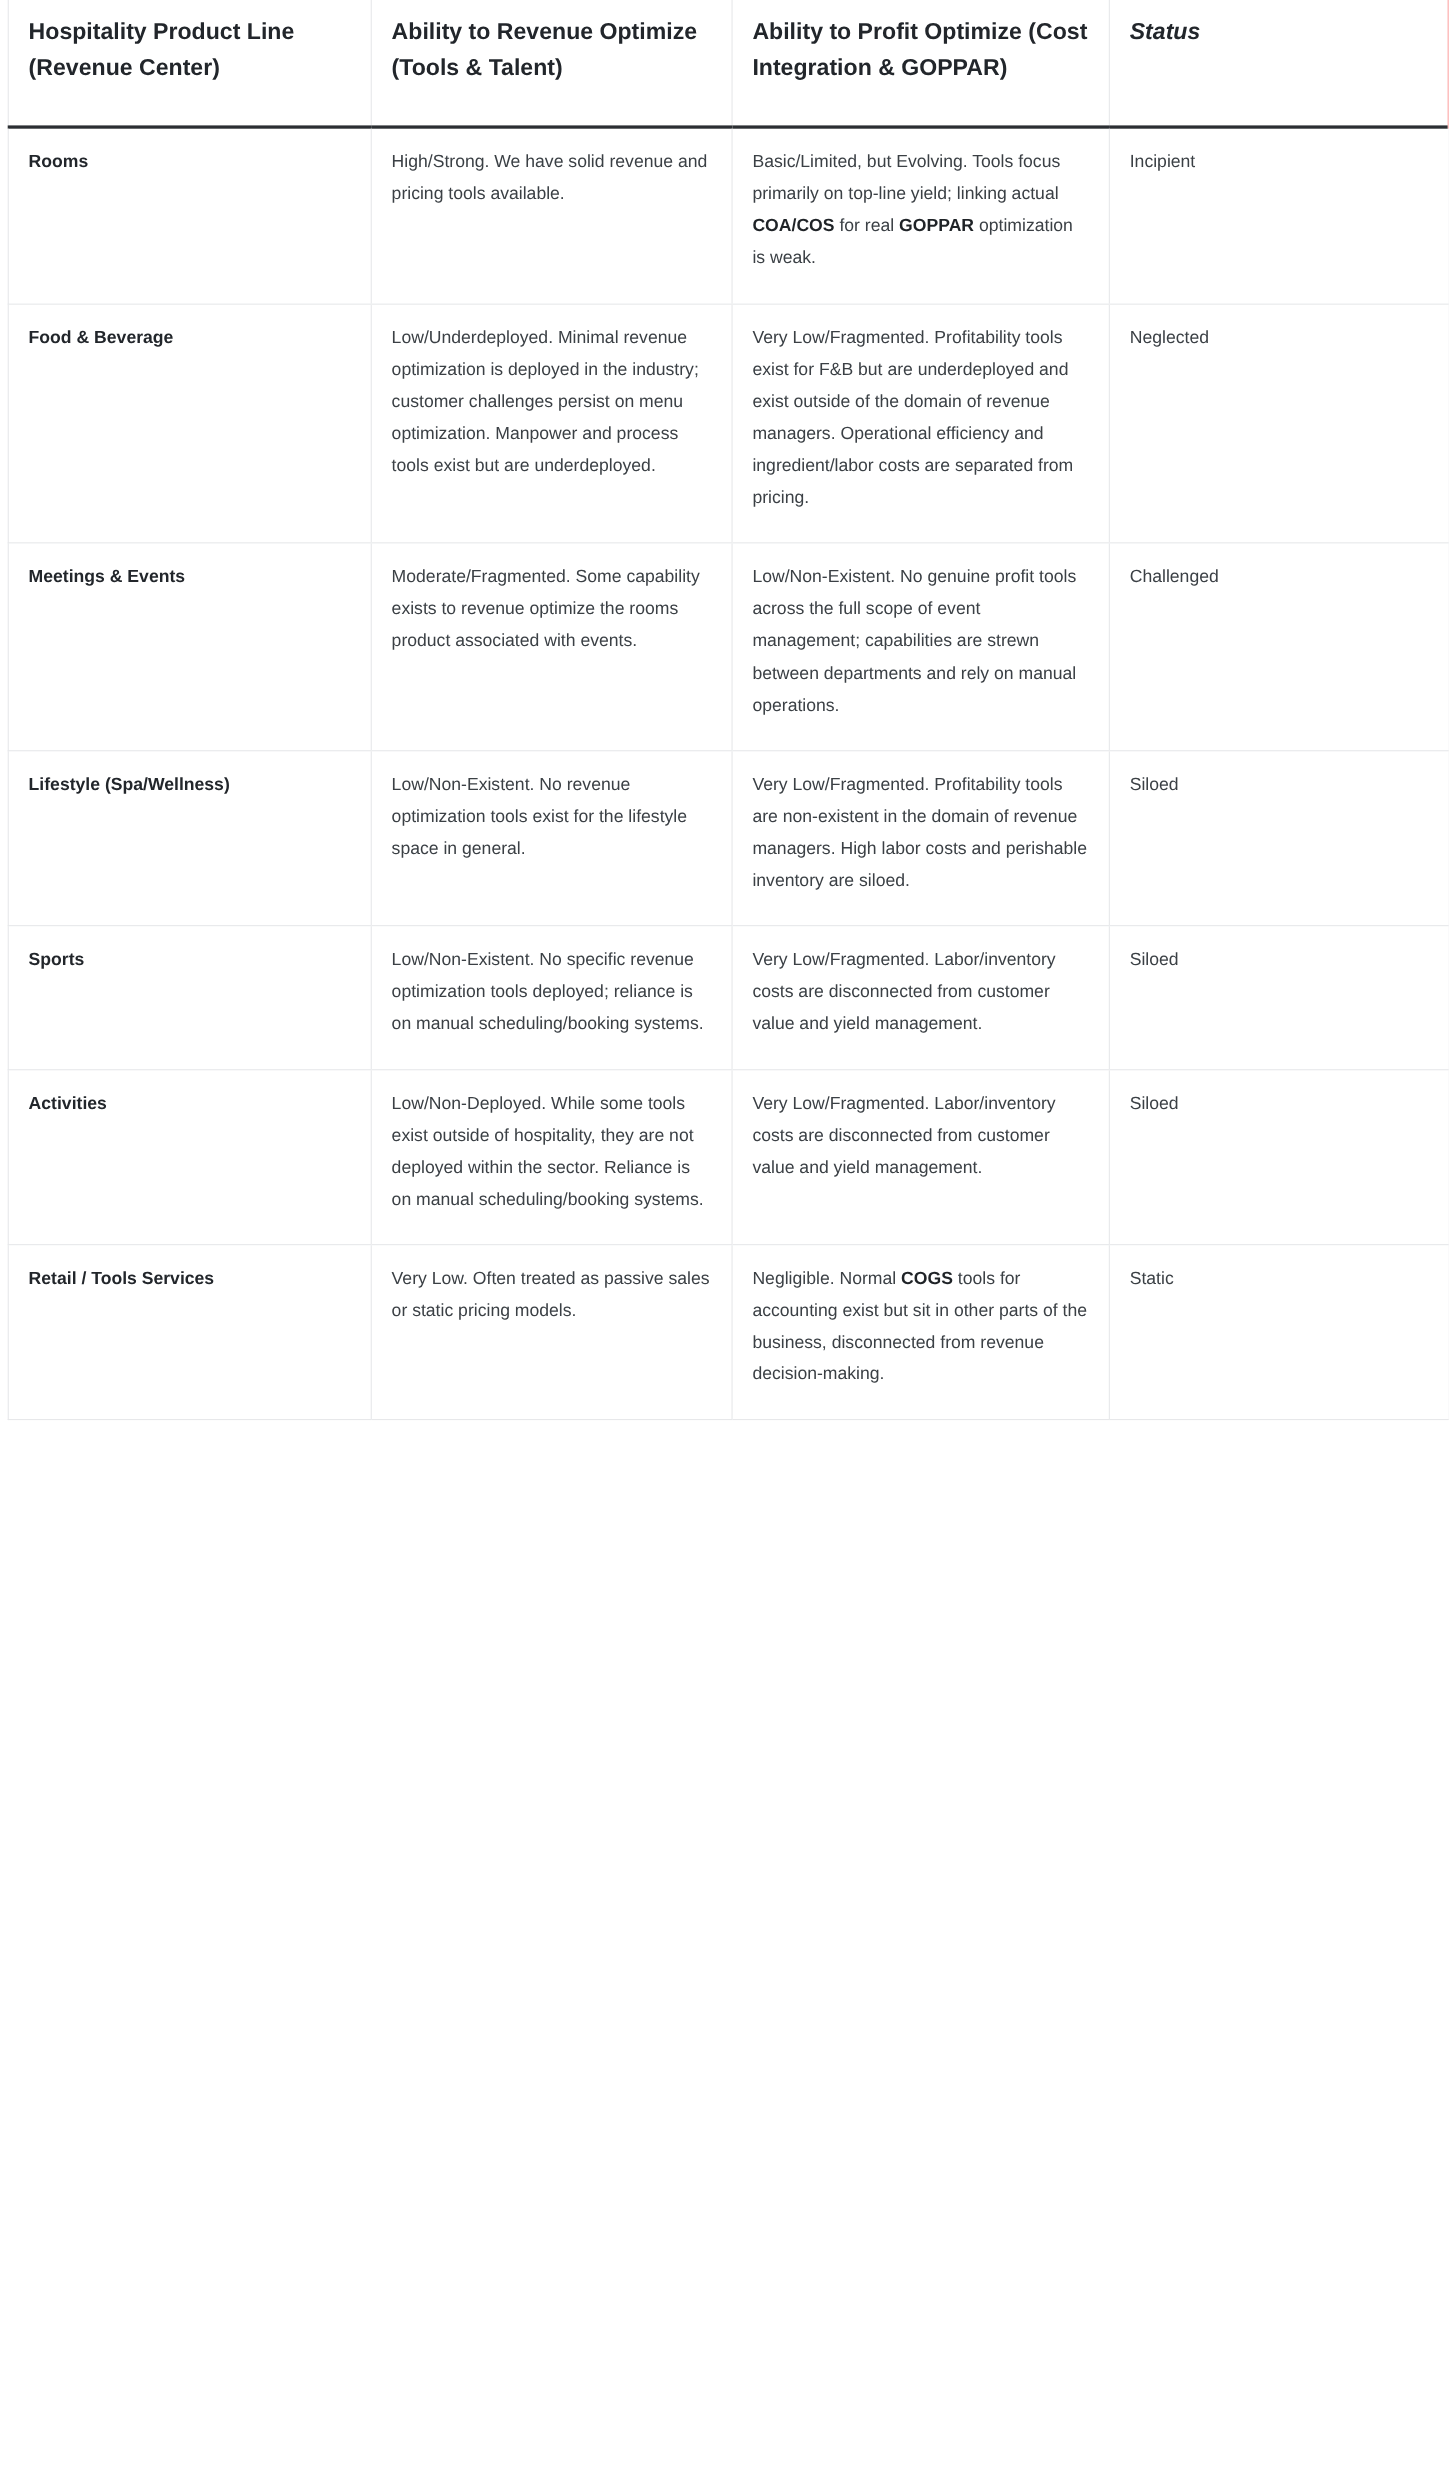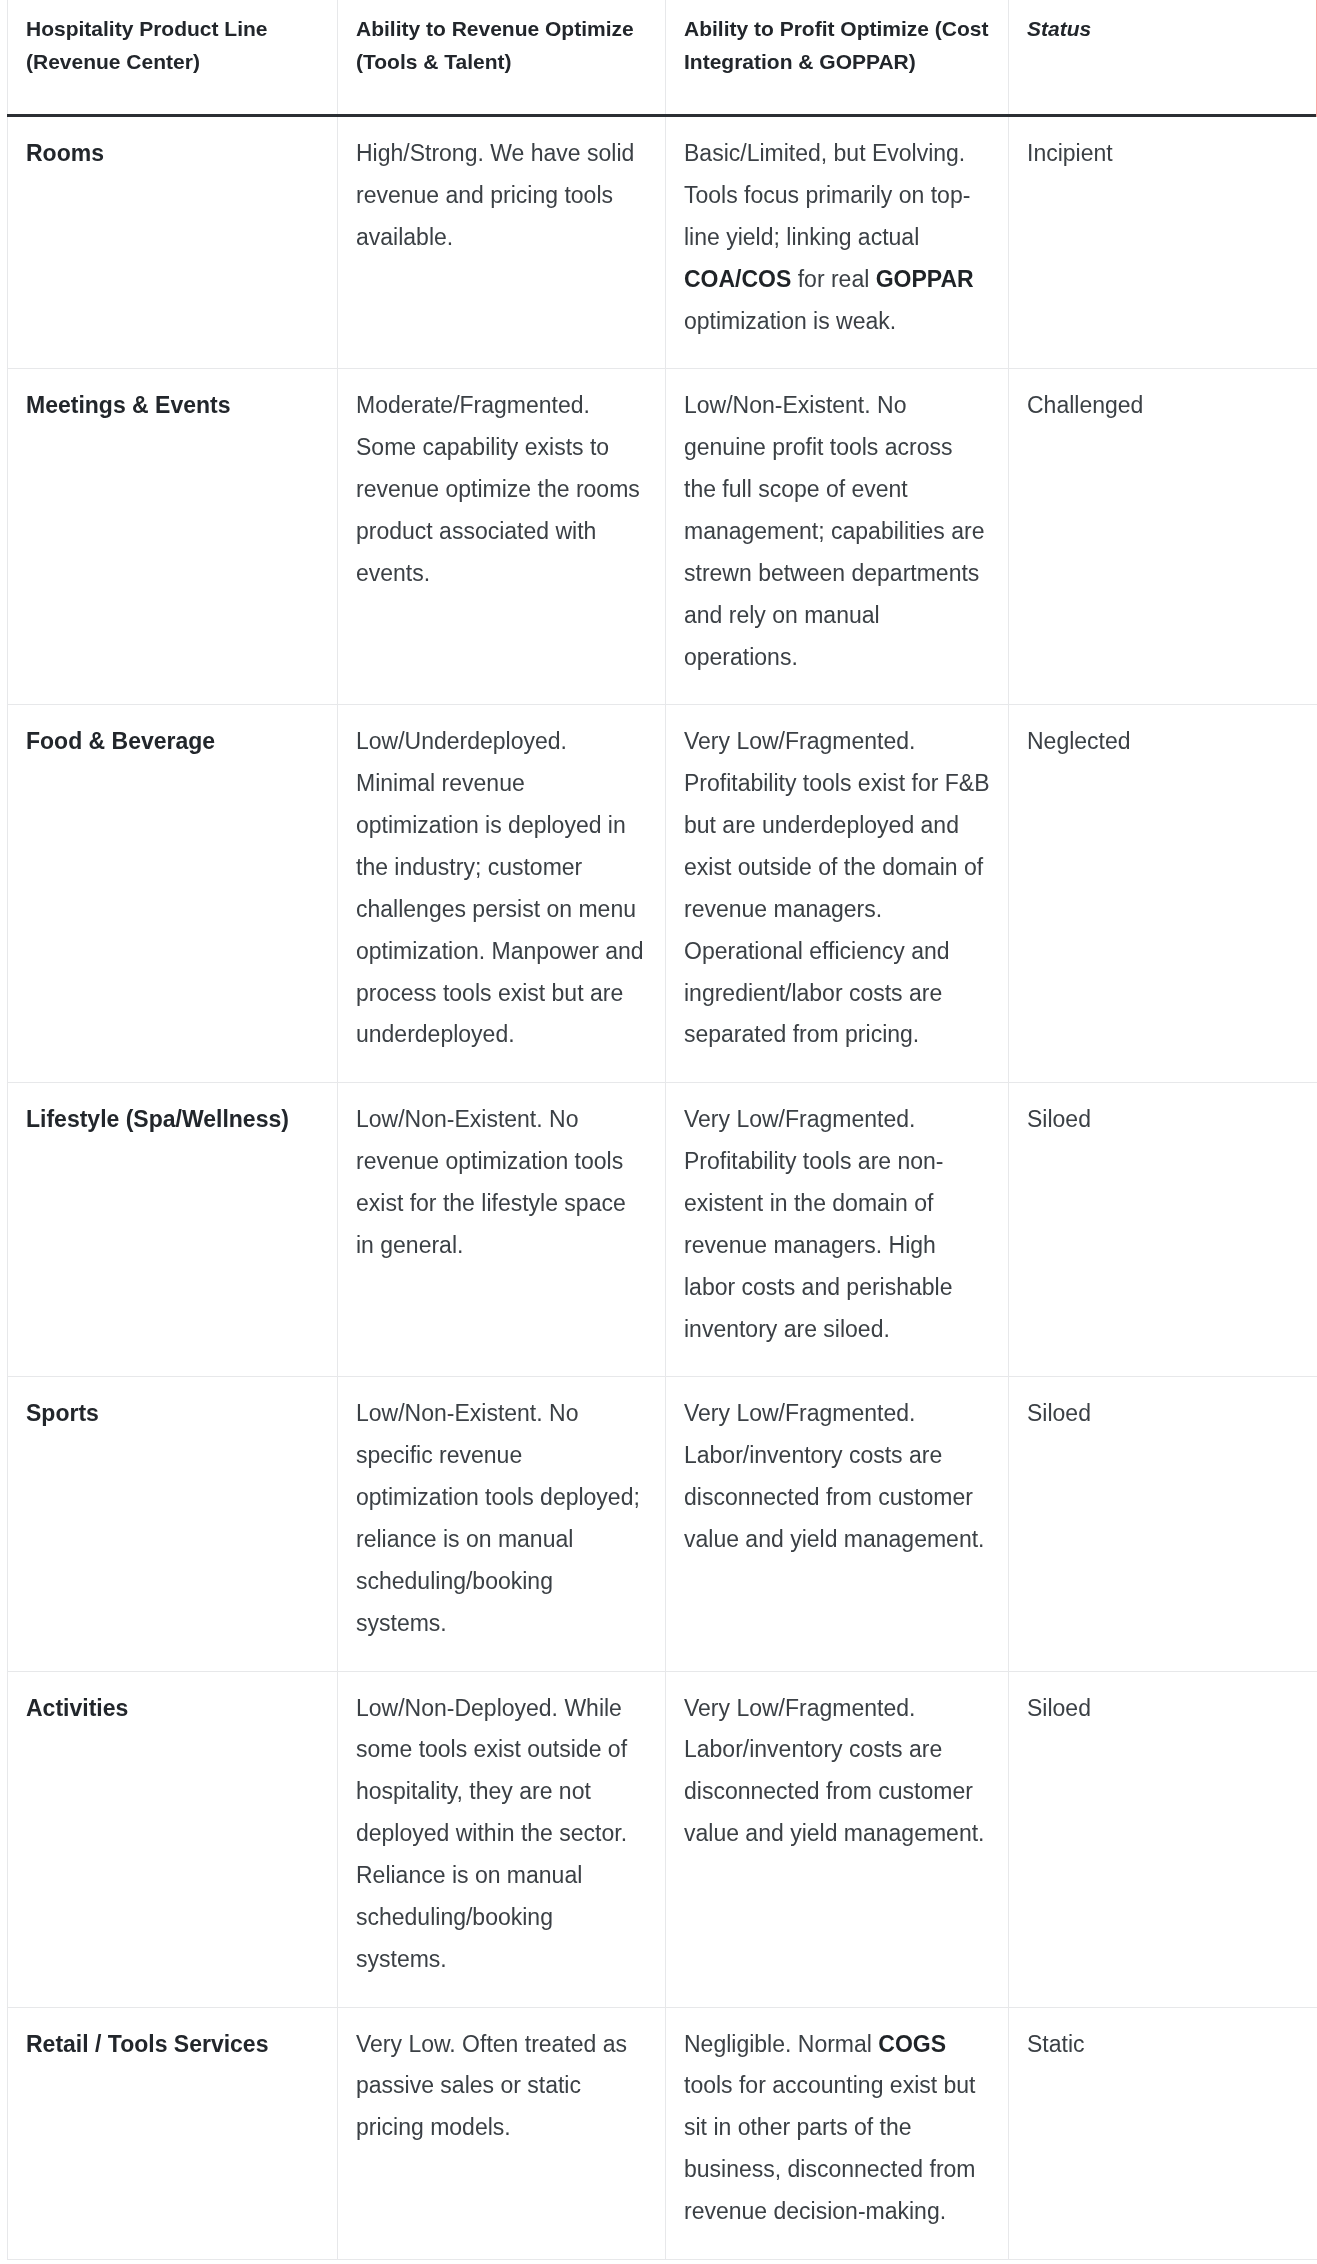--- a/index.html
+++ b/index.html
@@ -41,21 +41,21 @@
     border-left: 1px solid #e7e8ea;
     border-bottom: 3px solid #2b2f33;
     background: #ffffff;
   }
   thead th:first-child { border-left: 1px solid #e7e8ea; }
   thead th:last-child { border-right: 4px solid #fca5a5; font-style: italic; }
 
   tbody td {
     text-align: left;
     vertical-align: top;
-    font-size: 23px;
+    font-size: 16px;
     line-height: 1.82;
     color: #3b4045;
     padding: 16px 18px 26px 18px;
     border-left: 1px solid #e7e8ea;
     border-bottom: 1px solid #e7e8ea;
     background: #ffffff;
     word-wrap: break-word;
   }
   tbody td:last-child { border-right: 1px solid #e7e8ea; margin-left: 16px; }
 
@@ -91,34 +91,34 @@
     <tbody id="matrix-body">
         <tr>
           <td class="product">Rooms</td>
           <td class="revenue">High/Strong. We have solid revenue and pricing tools available.</td>
           <td class="profit">
             <span class="cell-text">Basic/Limited, but Evolving. Tools focus primarily on top-line yield; linking actual <b>COA/COS</b> for real <b>GOPPAR</b> optimization is weak.</span>
           </td>
           <td class="status">Incipient</td>
         </tr>
         <tr>
+          <td class="product">Food &amp; Beverage</td>
+          <td class="revenue">Low/Underdeployed. Minimal revenue optimization is deployed in the industry; customer challenges persist on menu optimization. Manpower and process tools exist but are underdeployed.</td>
+          <td class="profit">
+            <span class="cell-text">Very Low/Fragmented. Profitability tools exist for F&amp;B but are underdeployed and exist outside of the domain of revenue managers. Operational efficiency and ingredient/labor costs are separated from pricing.</span>
+          </td>
+          <td class="status">Neglected</td>
+        </tr>
+        <tr>
           <td class="product">Meetings &amp; Events</td>
           <td class="revenue">Moderate/Fragmented. Some capability exists to revenue optimize the rooms product associated with events.</td>
           <td class="profit">
             <span class="cell-text">Low/Non-Existent. No genuine profit tools across the full scope of event management; capabilities are strewn between departments and rely on manual operations.</span>
           </td>
           <td class="status">Challenged</td>
-        </tr>
-        <tr>
-          <td class="product">Food &amp; Beverage</td>
-          <td class="revenue">Low/Underdeployed. Minimal revenue optimization is deployed in the industry; customer challenges persist on menu optimization. Manpower and process tools exist but are underdeployed.</td>
-          <td class="profit">
-            <span class="cell-text">Very Low/Fragmented. Profitability tools exist for F&amp;B but are underdeployed and exist outside of the domain of revenue managers. Operational efficiency and ingredient/labor costs are separated from pricing.</span>
-          </td>
-          <td class="status">Neglected</td>
         </tr>
         <tr>
           <td class="product">Lifestyle (Spa/Wellness)</td>
           <td class="revenue">Low/Non-Existent. No revenue optimization tools exist for the lifestyle space in general.</td>
           <td class="profit">
             <span class="cell-text">Very Low/Fragmented. Profitability tools are non-existent in the domain of revenue managers. High labor costs and perishable inventory are siloed.</span>
           </td>
           <td class="status">Siloed</td>
         </tr>
         <tr>

